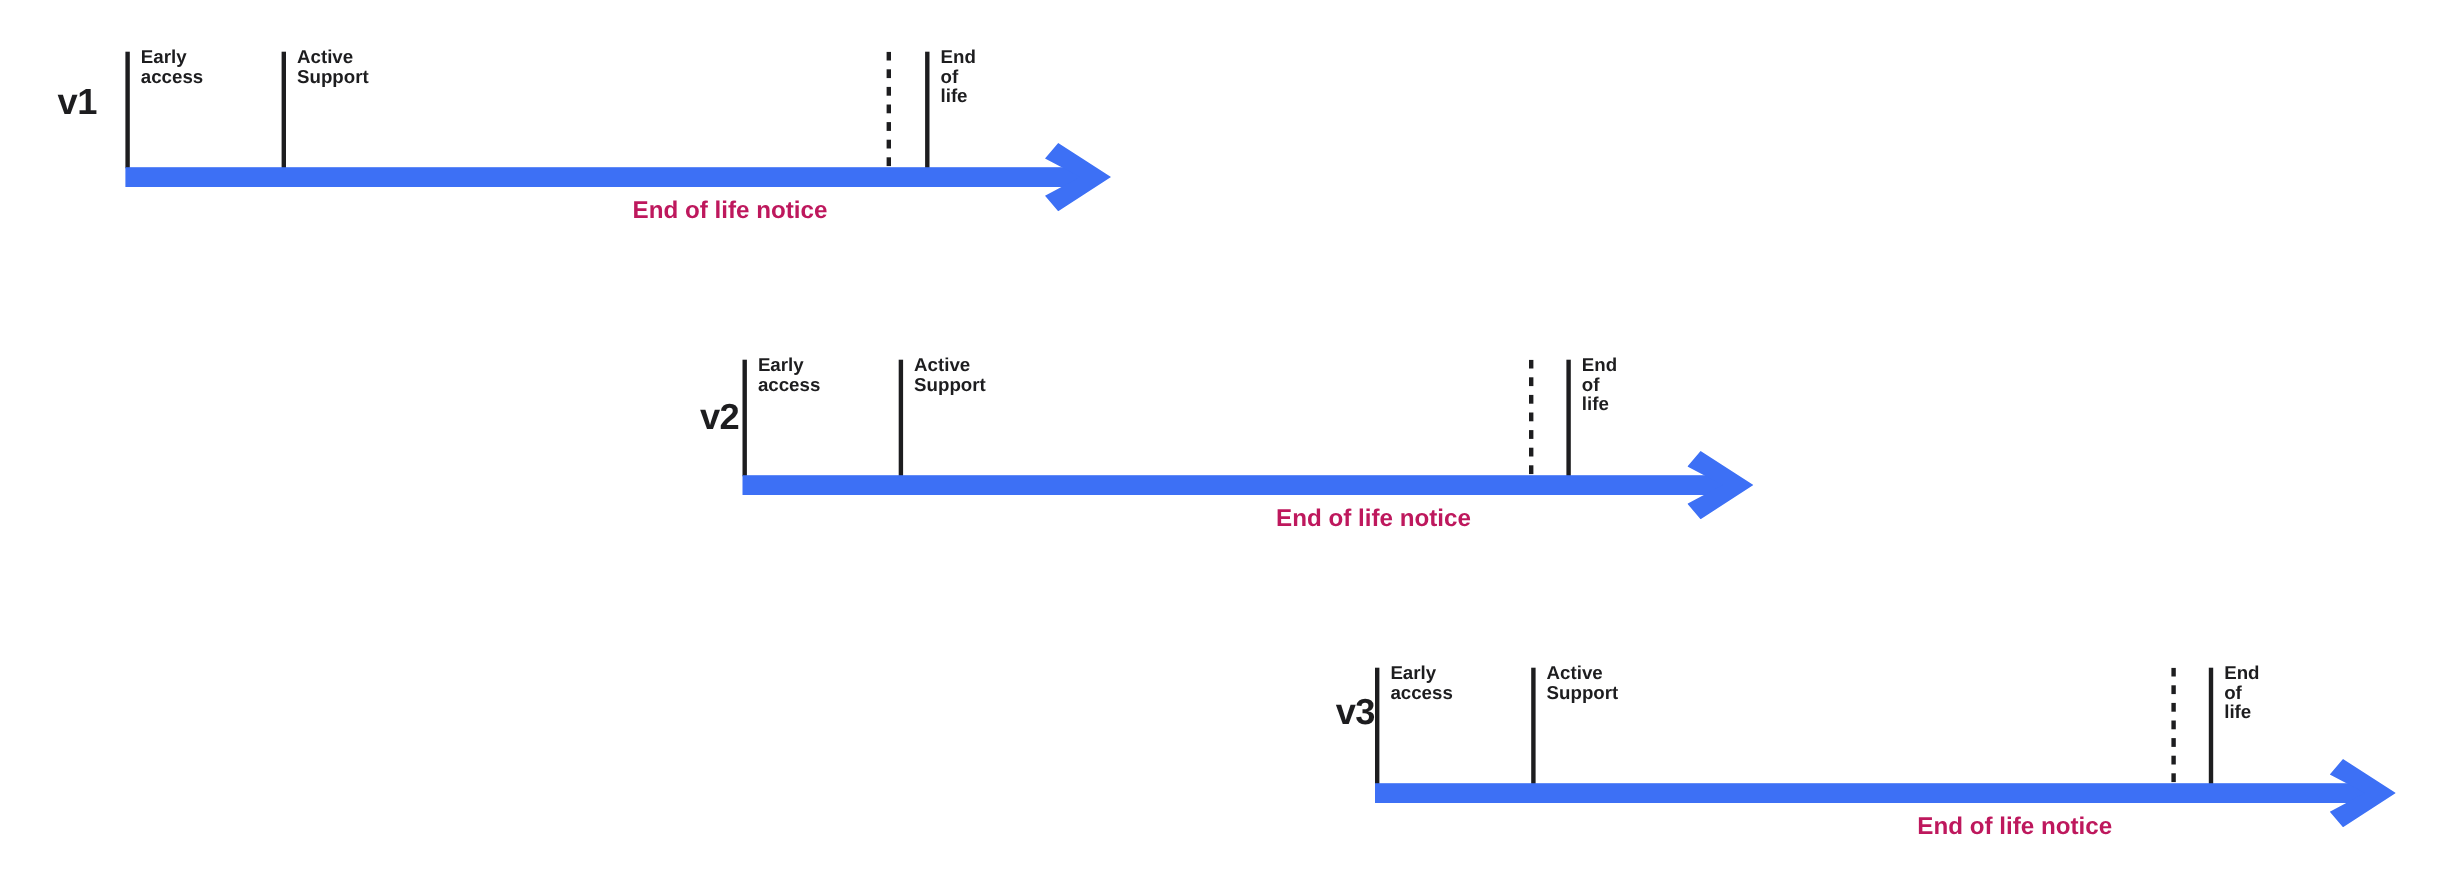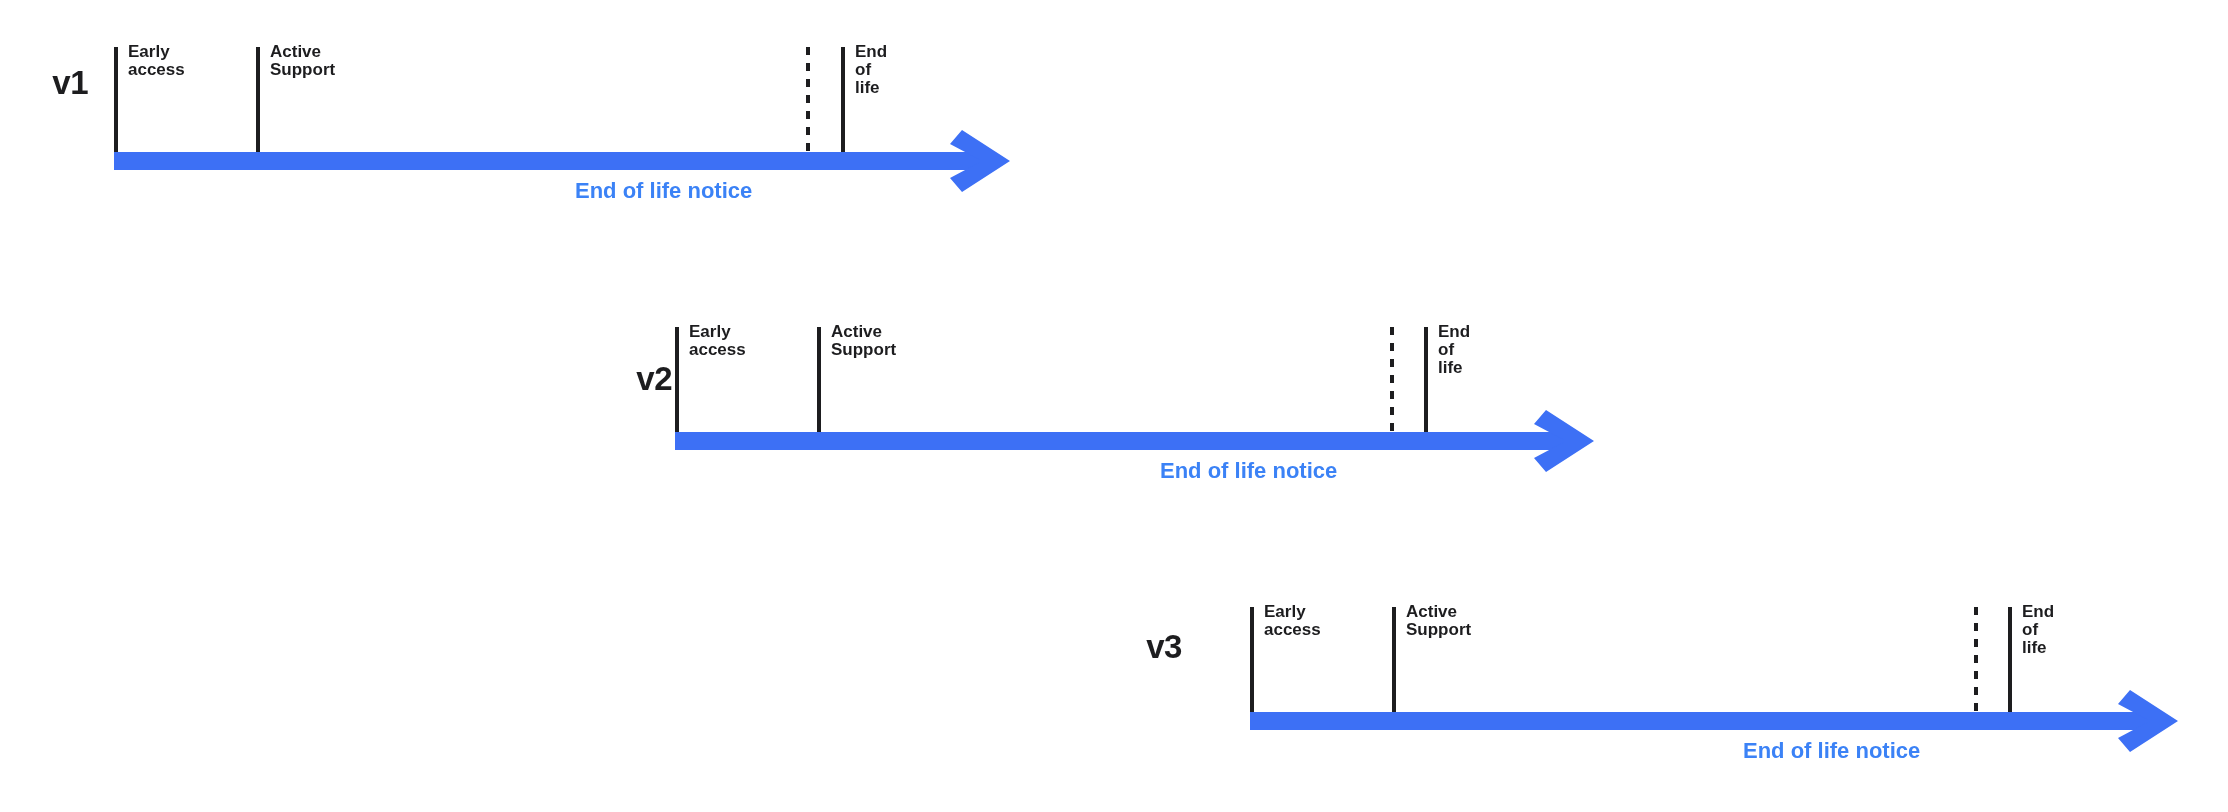--- a/index.html
+++ b/index.html
@@ -78,33 +78,33 @@
   .arrow-head svg {
     display: block;
     width: 100%;
     height: 100%;
   }
   
   .notice-label {
     position: absolute;
     font-size: 22px;
     font-weight: 700;
-    color: #3b82f6;
+    color: #be185d;
     line-height: 1;
     white-space: nowrap;
   }
 </style>
 </head>
 <body>
 
 <div id="canvas">
 
   <div class="timeline-row">
 
-    <div class="version-label" style="left:16px; top:66px; width:72px;">v1</div>
+    <div class="version-label" style="left:16px; top:76px; width:72px;">v1</div>
 
     <div class="tick" style="left:114px; top:47px;  height:106px;"></div>
     <div class="tick" style="left:256px; top:47px;  height:106px;"></div>
     <div class="tick-dashed" style="left:806px; top:47px; height:106px;"></div>
     <div class="tick" style="left:841px; top:47px;  height:106px;"></div>
 
     <div class="phase-label" style="left:128px; top:43px;">Early
 access</div>
     <div class="phase-label" style="left:270px; top:43px;">Active Support</div>
     <div class="phase-label" style="left:855px; top:43px;">End of life</div>
@@ -138,21 +138,21 @@
       <svg viewBox="0 0 60 62" xmlns="http://www.w3.org/2000/svg">
         <polygon points="12,0 60,31 12,62 0,48 32,31 0,14" fill="#3d70f5"></polygon>
       </svg>
     </div>
 
     <div class="notice-label" style="left:1160px; top:460px;">End of life notice</div>
   </div>
 
   <div class="timeline-row">
 
-    <div class="version-label" style="left:1128px; top:630px; width:72px;text-align:center;">v3</div>
+    <div class="version-label" style="left:1178px; top:630px; width:72px;">v3</div>
 
     <div class="tick" style="left:1250px; top:607px;  height:106px;"></div>
     <div class="tick" style="left:1392px; top:607px;  height:106px;"></div>
     <div class="tick-dashed" style="left:1974px; top:607px; height:106px;"></div>
     <div class="tick" style="left:2008px; top:607px;  height:106px;"></div>
 
     <div class="phase-label" style="left:1264px; top:603px;">Early
 access</div>
     <div class="phase-label" style="left:1406px; top:603px;">Active Support</div>
     <div class="phase-label" style="left:2022px; top:603px;">End of life</div>

